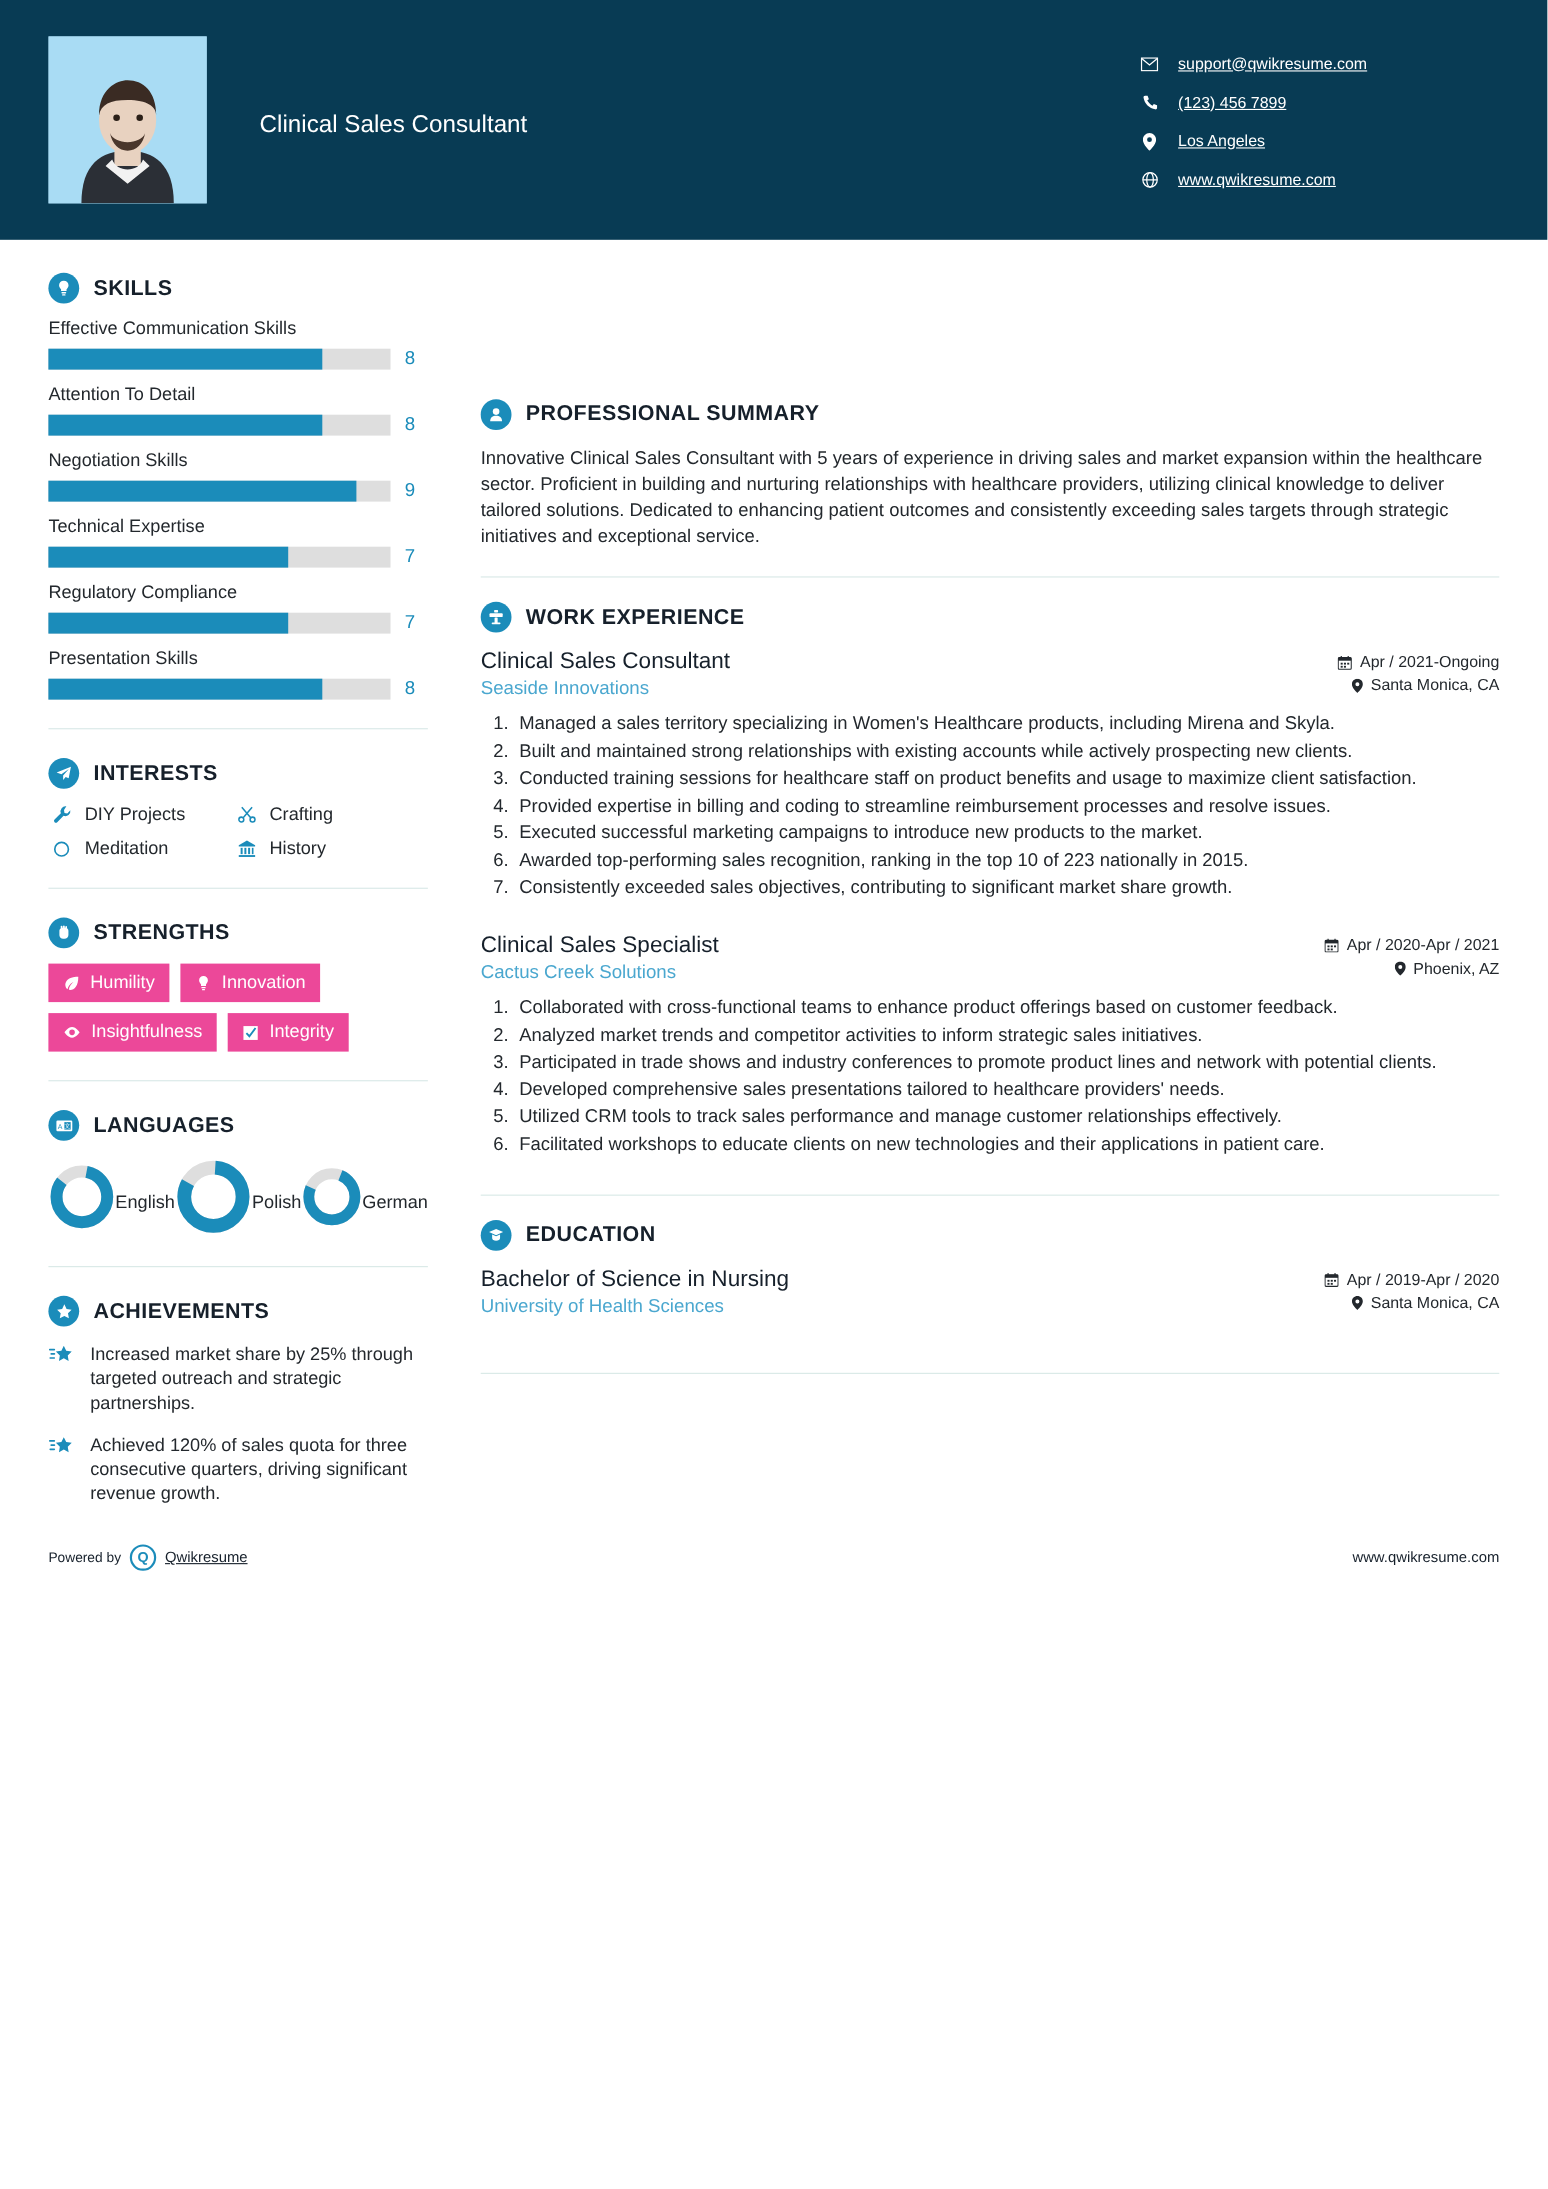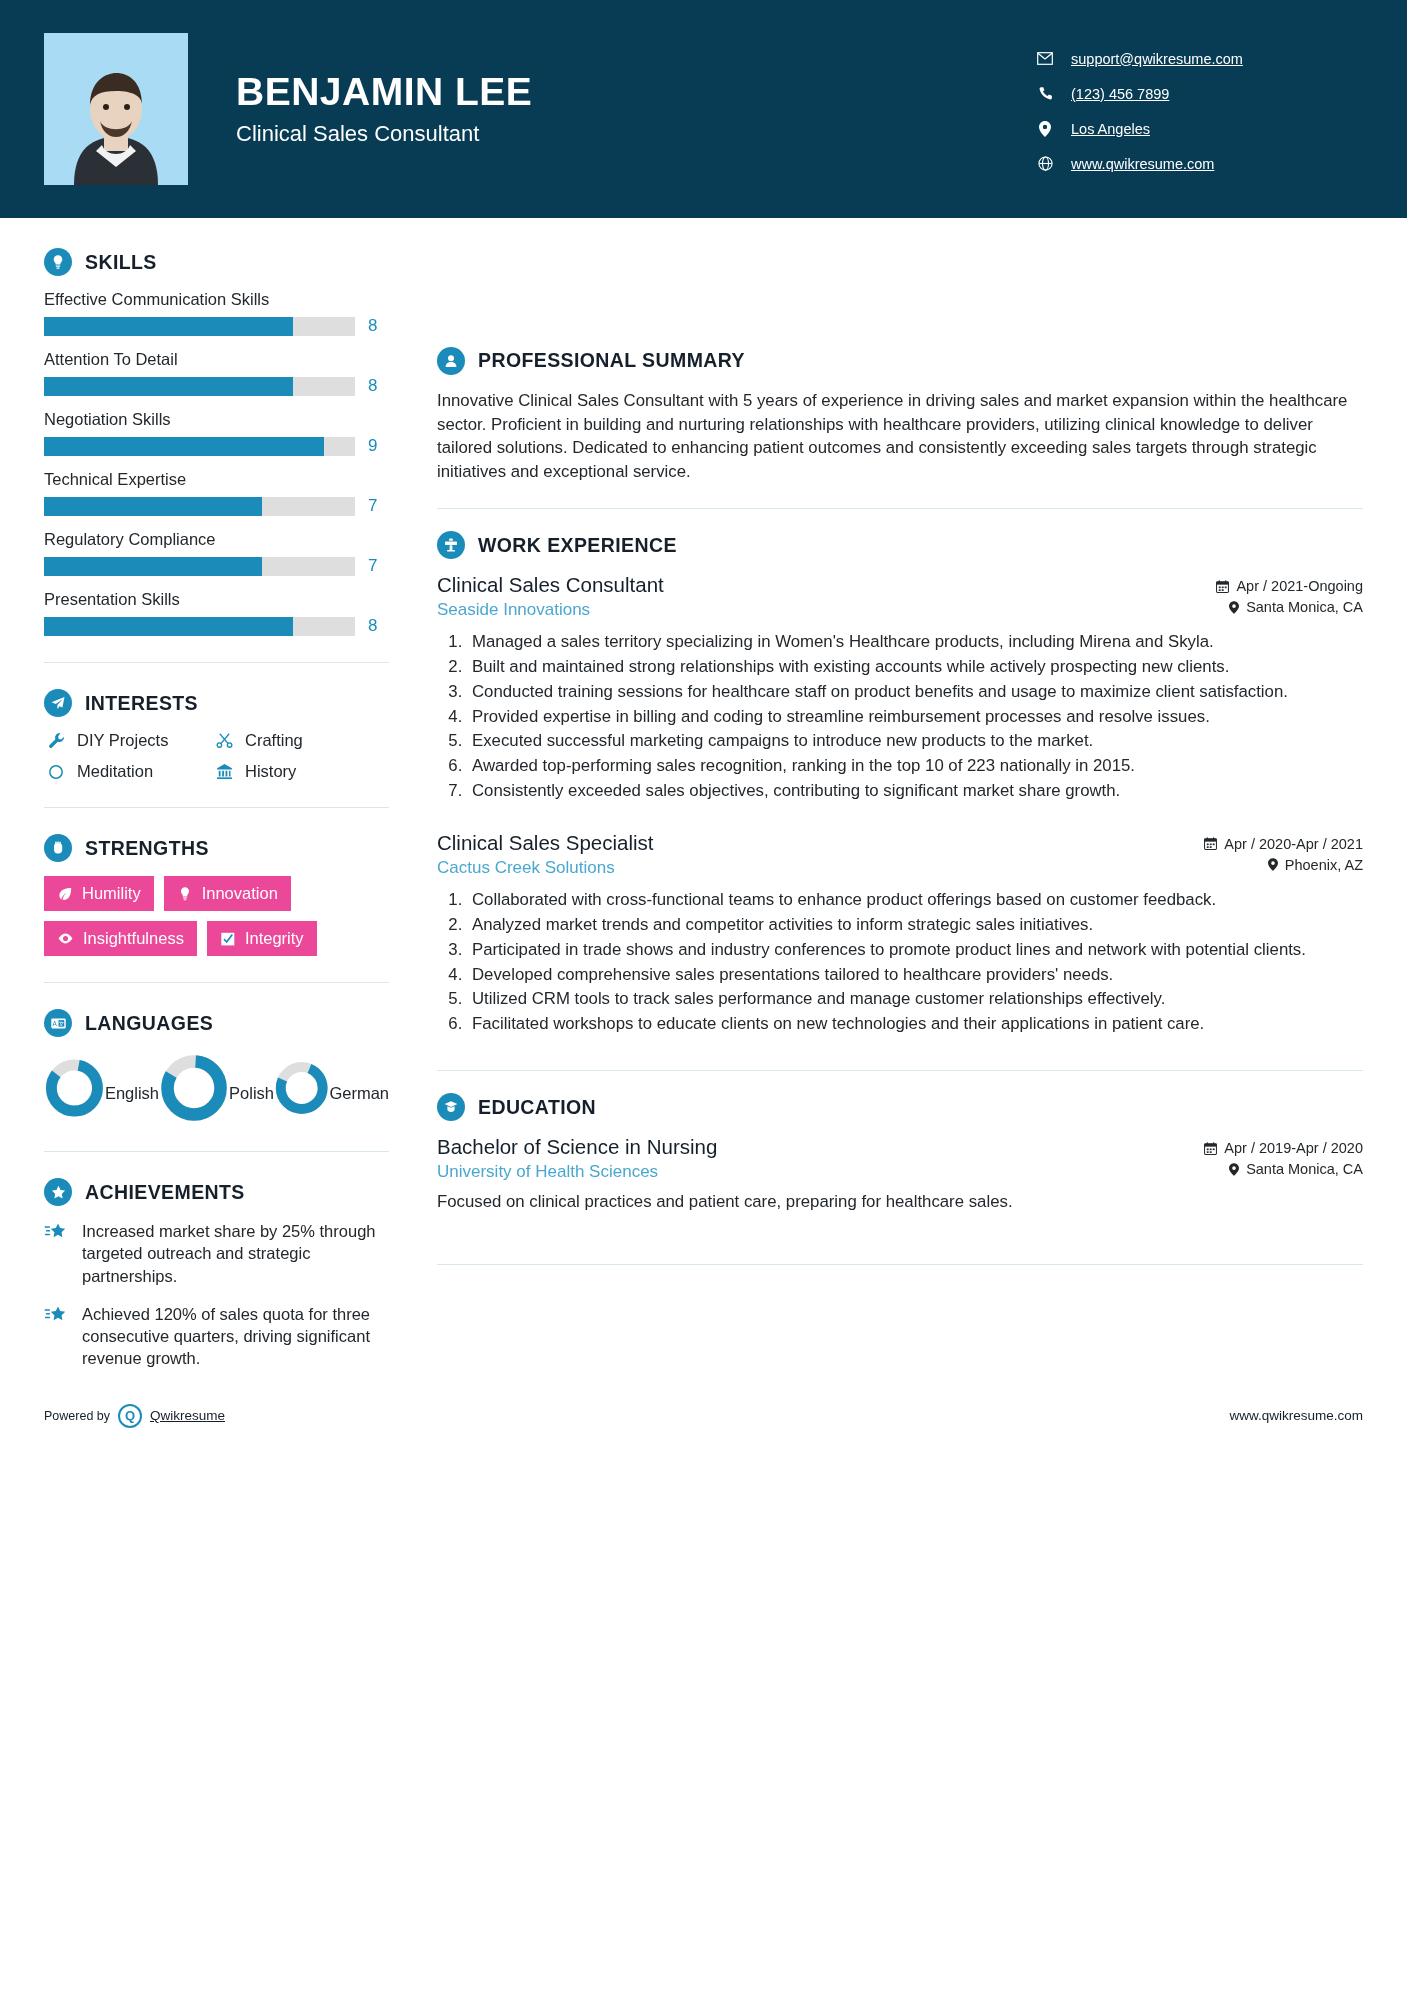--- a/index.html
+++ b/index.html
@@ -327,21 +327,20 @@
             <path d="M58 112 C62 124 82 124 86 112 L92 118 L72 134 L52 118 Z" fill="#f2f2f2"></path>
             <ellipse cx="72" cy="76" rx="26" ry="31" fill="#e8d2c0"></ellipse>
             <path d="M46 72 C46 48 62 40 72 40 C86 40 98 50 98 72 C98 64 90 58 72 58 C56 58 48 62 46 72 Z" fill="#3a2b23"></path>
             <path d="M56 88 C60 99 84 99 88 88 C86 98 80 104 72 104 C64 104 58 98 56 88 Z" fill="#4a372c"></path>
             <circle cx="62" cy="74" r="3" fill="#2b2018"></circle>
             <circle cx="83" cy="74" r="3" fill="#2b2018"></circle>
           </g>
         </svg>
       </div>
       <div class="name-block">
-        <div class="name">BENJAMIN LEE</div>
         <div class="role">Clinical Sales Consultant</div>
       </div>
     </div>
 
     <div class="contact-list">
       <div class="contact-row">
         <span class="contact-ico">
           <svg width="16" height="13" viewBox="0 0 16 13" fill="none" stroke="#fff" stroke-width="1.2">
             <rect x="0.7" y="0.7" width="14.6" height="11.6"></rect>
               <path d="M0.9 1.2 L8 7 L15.1 1.2"></path>
@@ -794,21 +793,20 @@
               <div class="meta-row">
                 <span class="meta-ico">
                   <svg width="10" height="13" viewBox="0 0 11 14" fill="#23282d">
                     <path d="M5.5 0 C2.5 0 0 2.4 0 5.4 C0 9.4 5.5 14 5.5 14 C5.5 14 11 9.4 11 5.4 C11 2.4 8.5 0 5.5 0 Z M5.5 7.5 A2 2 0 1 1 5.5 3.5 A2 2 0 1 1 5.5 7.5 Z"></path>
                   </svg>
                 </span>
                 <span>Santa Monica, CA</span>
               </div>
             </div>
           </div>
-          <p class="edu-desc">Focused on clinical practices and patient care, preparing for healthcare sales.</p>
         </div>
       </div>
 
       <div class="divider" style="margin-top:50px"></div>
     </div>
   </div>
 
   <div class="footer">
     <div class="powered">
       <span>Powered by</span>

